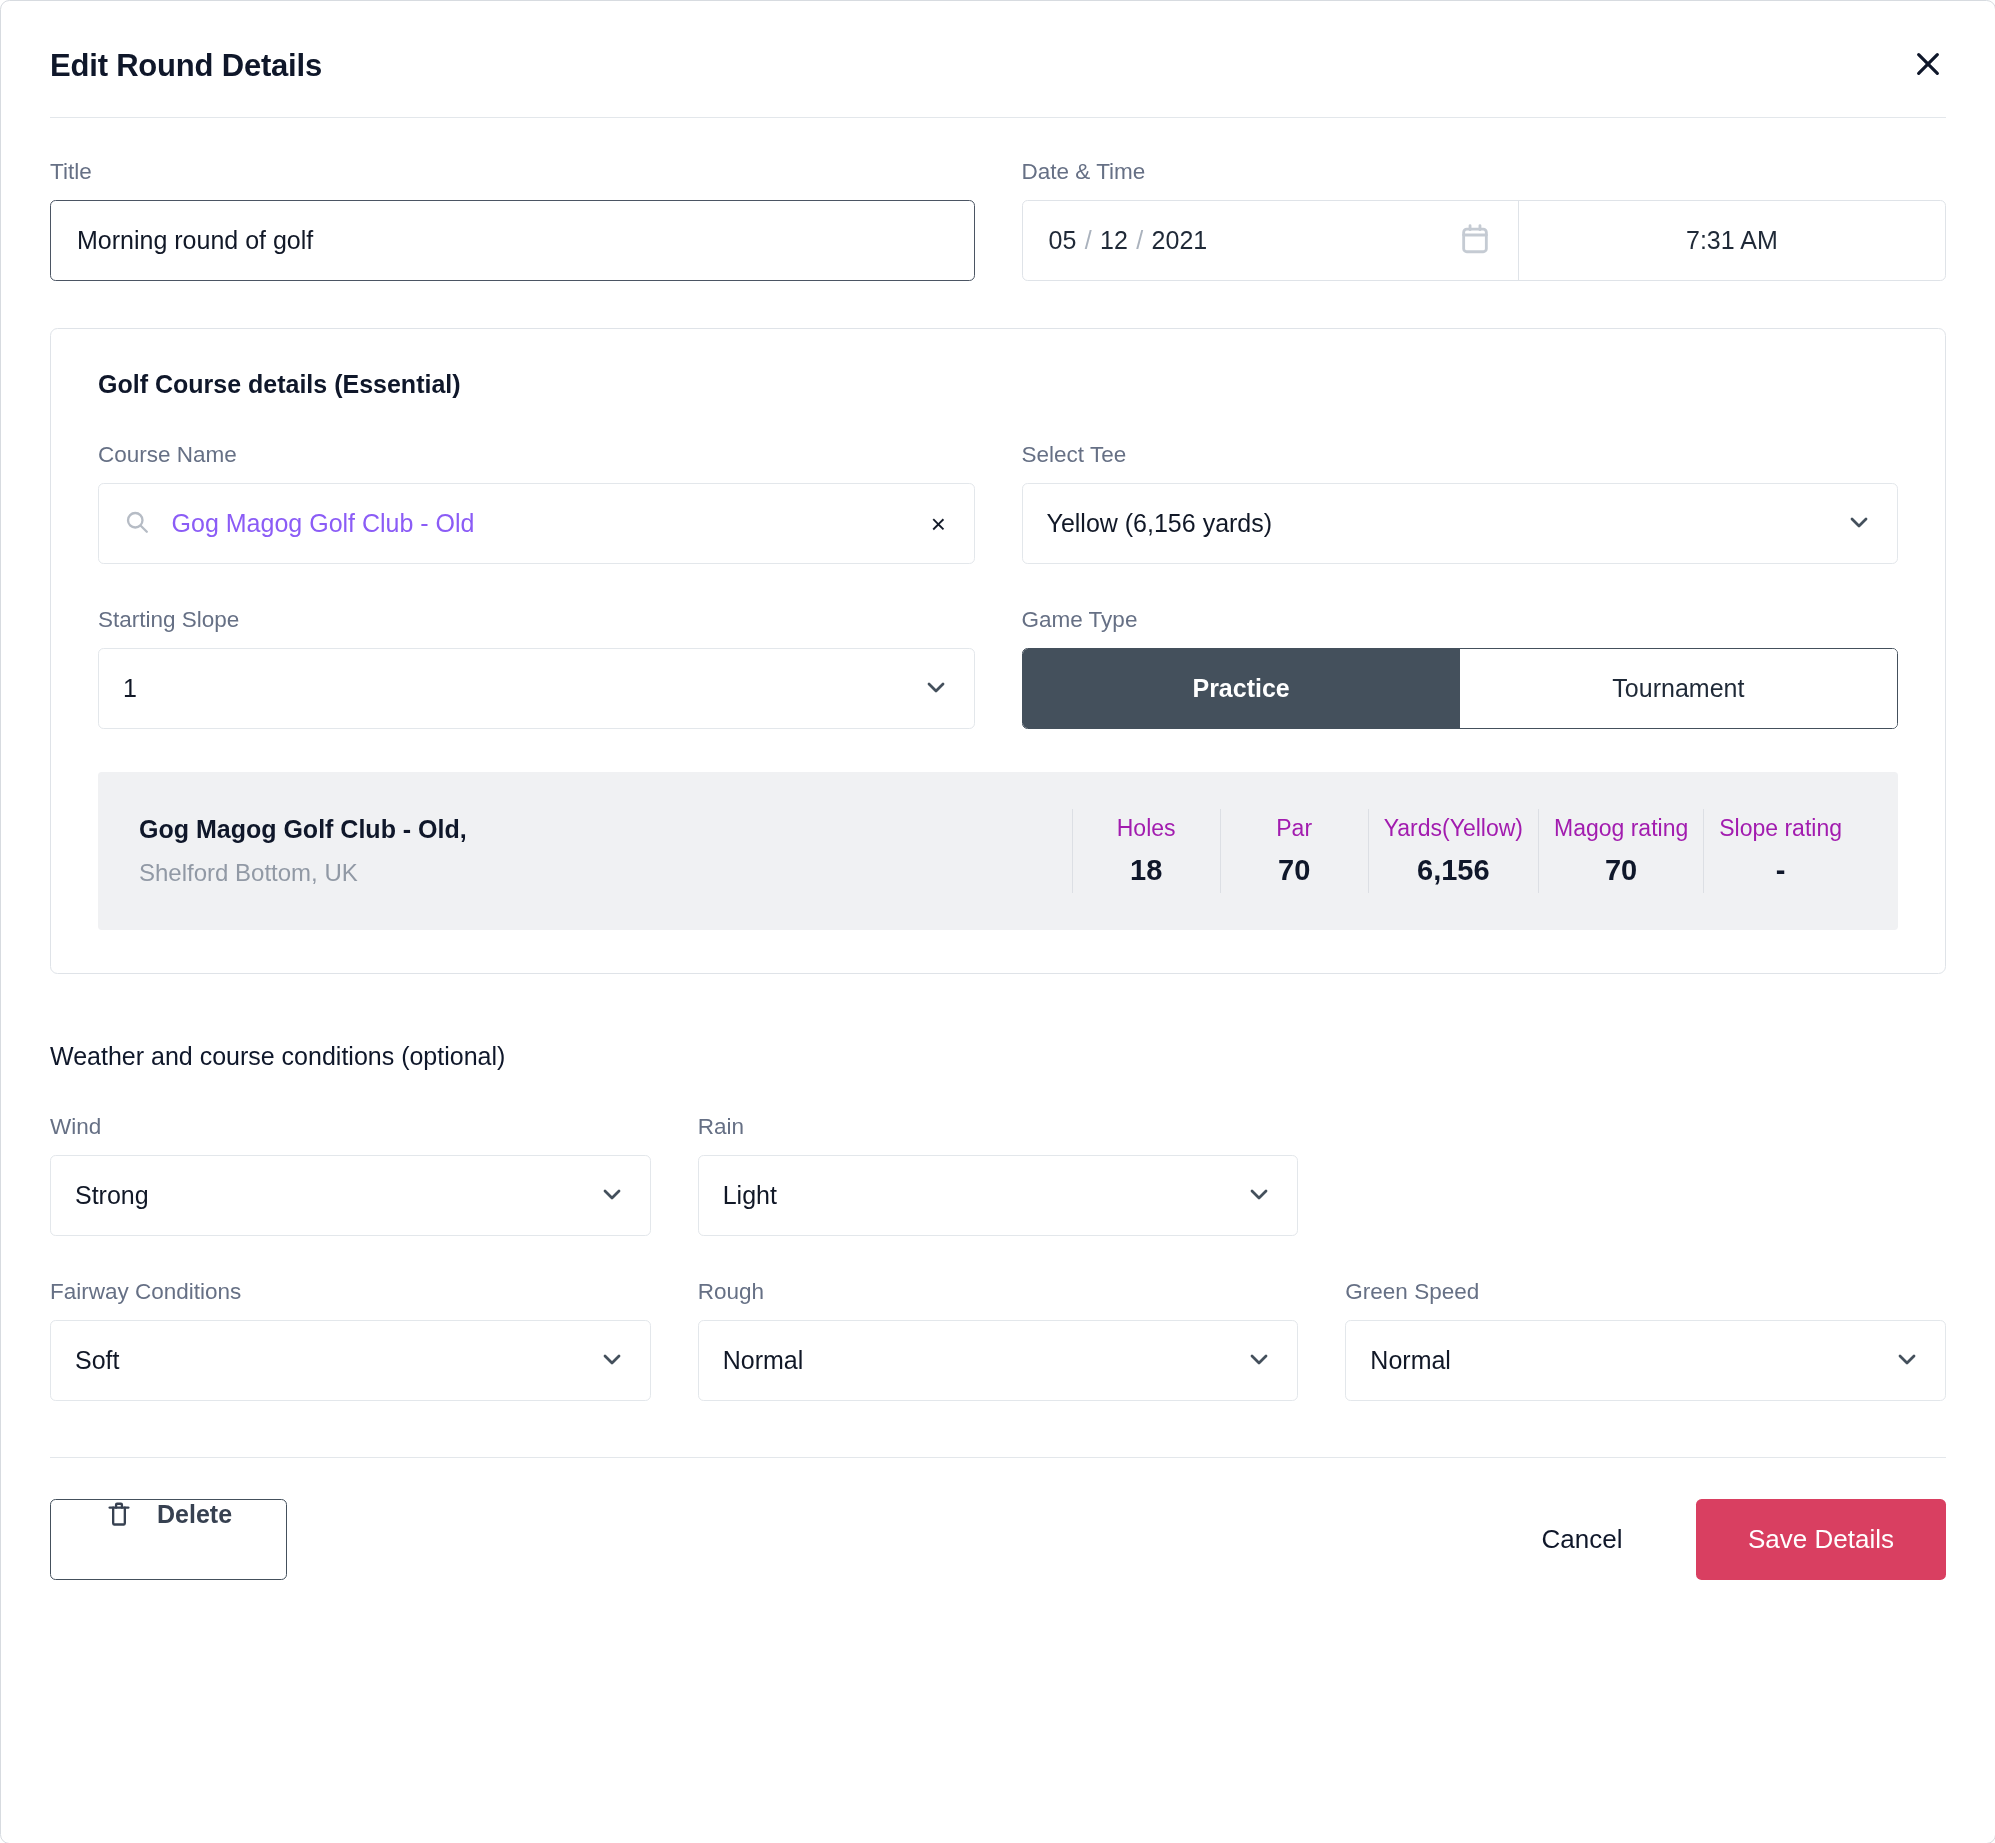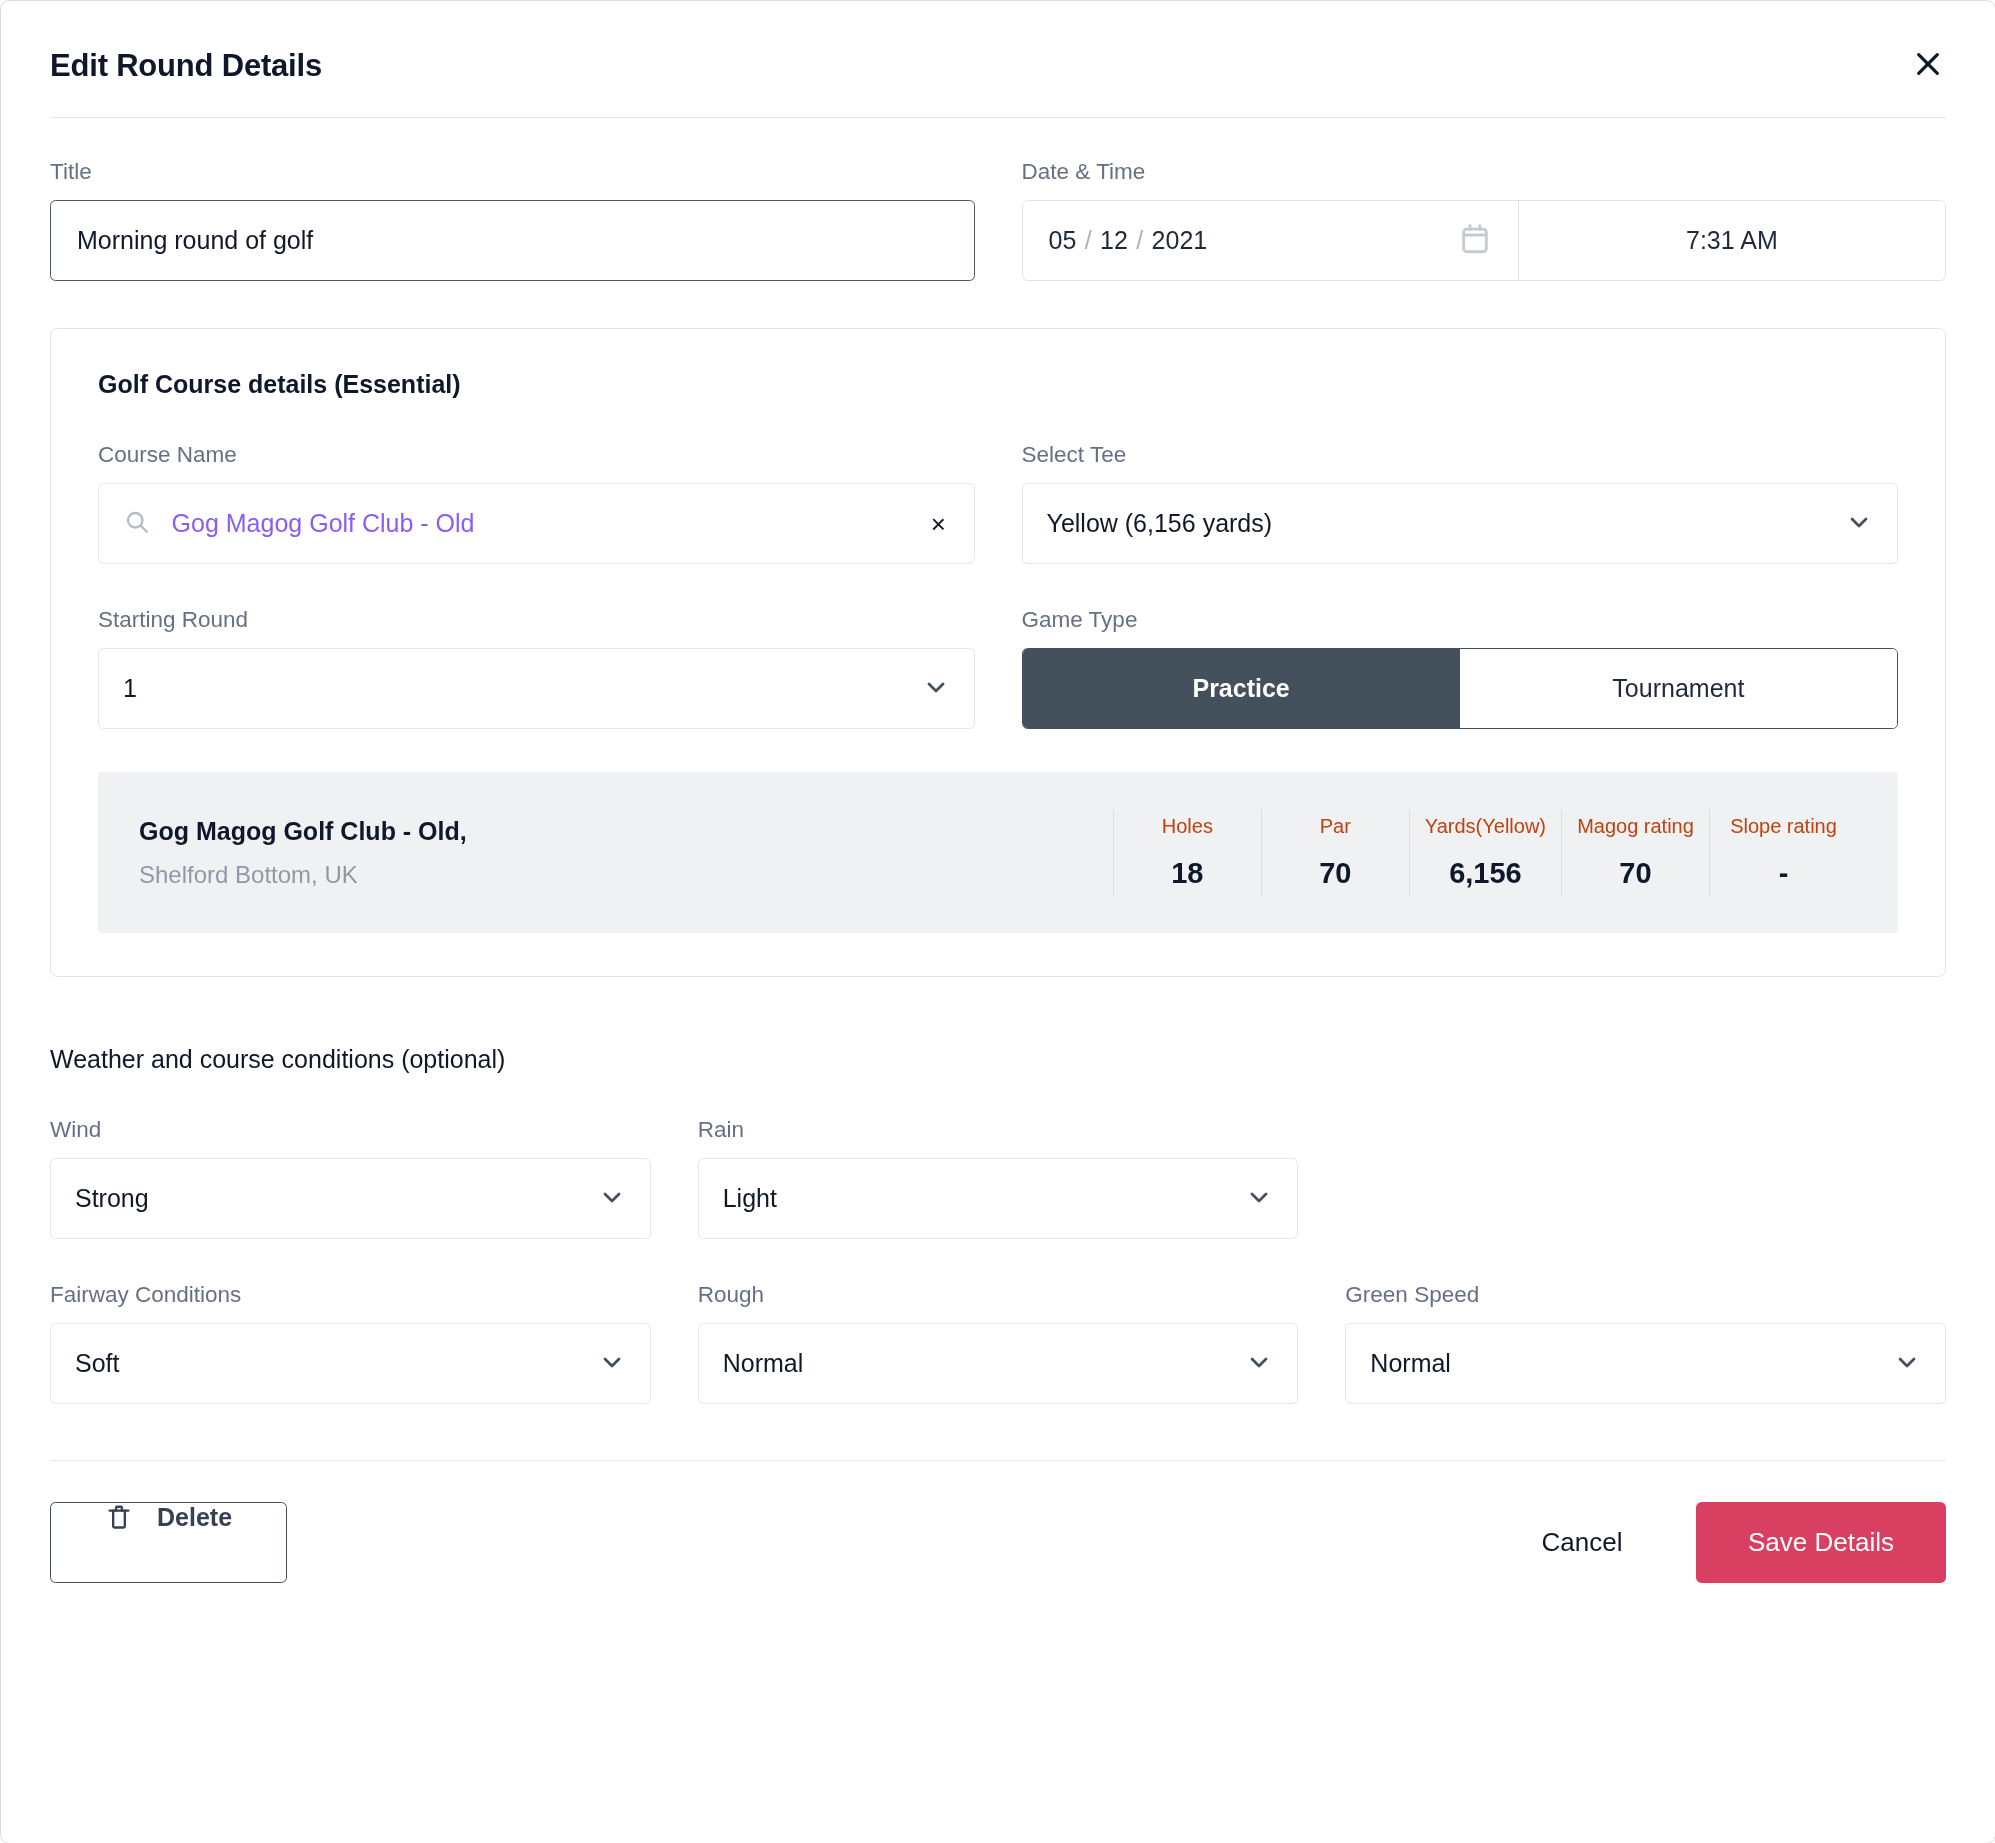--- a/index.html
+++ b/index.html
@@ -229,23 +229,23 @@
     font-size: 24px;
     color: #9199a5;
   }
   .sum-stat {
     min-width: 148px;
     text-align: center;
     border-left: 1.9px solid #dcdfe4;
     padding: 5.6px 15px;
   }
   .sum-stat .st-label {
-    font-size: 20px;
-    color: #c2410c;
-    margin-bottom: 19px;
+    font-size: 23px;
+    color: #a21caf;
+    margin-bottom: 12px;
     white-space: nowrap;
   }
   .sum-stat .st-value {
     font-size: 29px;
     font-weight: bold;
     color: #0f172a;
   }
 
   
   .section-title {
@@ -387,21 +387,21 @@
             <svg width="28" height="28" viewBox="0 0 24 24" fill="none" stroke="#44505c" stroke-width="2.4" stroke-linecap="round" stroke-linejoin="round">
               <polyline points="6,9.5 12,15.5 18,9.5"></polyline>
             </svg>
           </span>
         </div>
       </div>
     </div>
 
     <div class="card-row">
       <div class="card-col">
-        <label class="field-label">Starting Round</label>
+        <label class="field-label">Starting Slope</label>
         <div class="select-box">
           <span class="sel-val">1</span>
           <span class="chev">
             <svg width="28" height="28" viewBox="0 0 24 24" fill="none" stroke="#44505c" stroke-width="2.4" stroke-linecap="round" stroke-linejoin="round">
               <polyline points="6,9.5 12,15.5 18,9.5"></polyline>
             </svg>
           </span>
         </div>
       </div>
       <div class="card-col">

